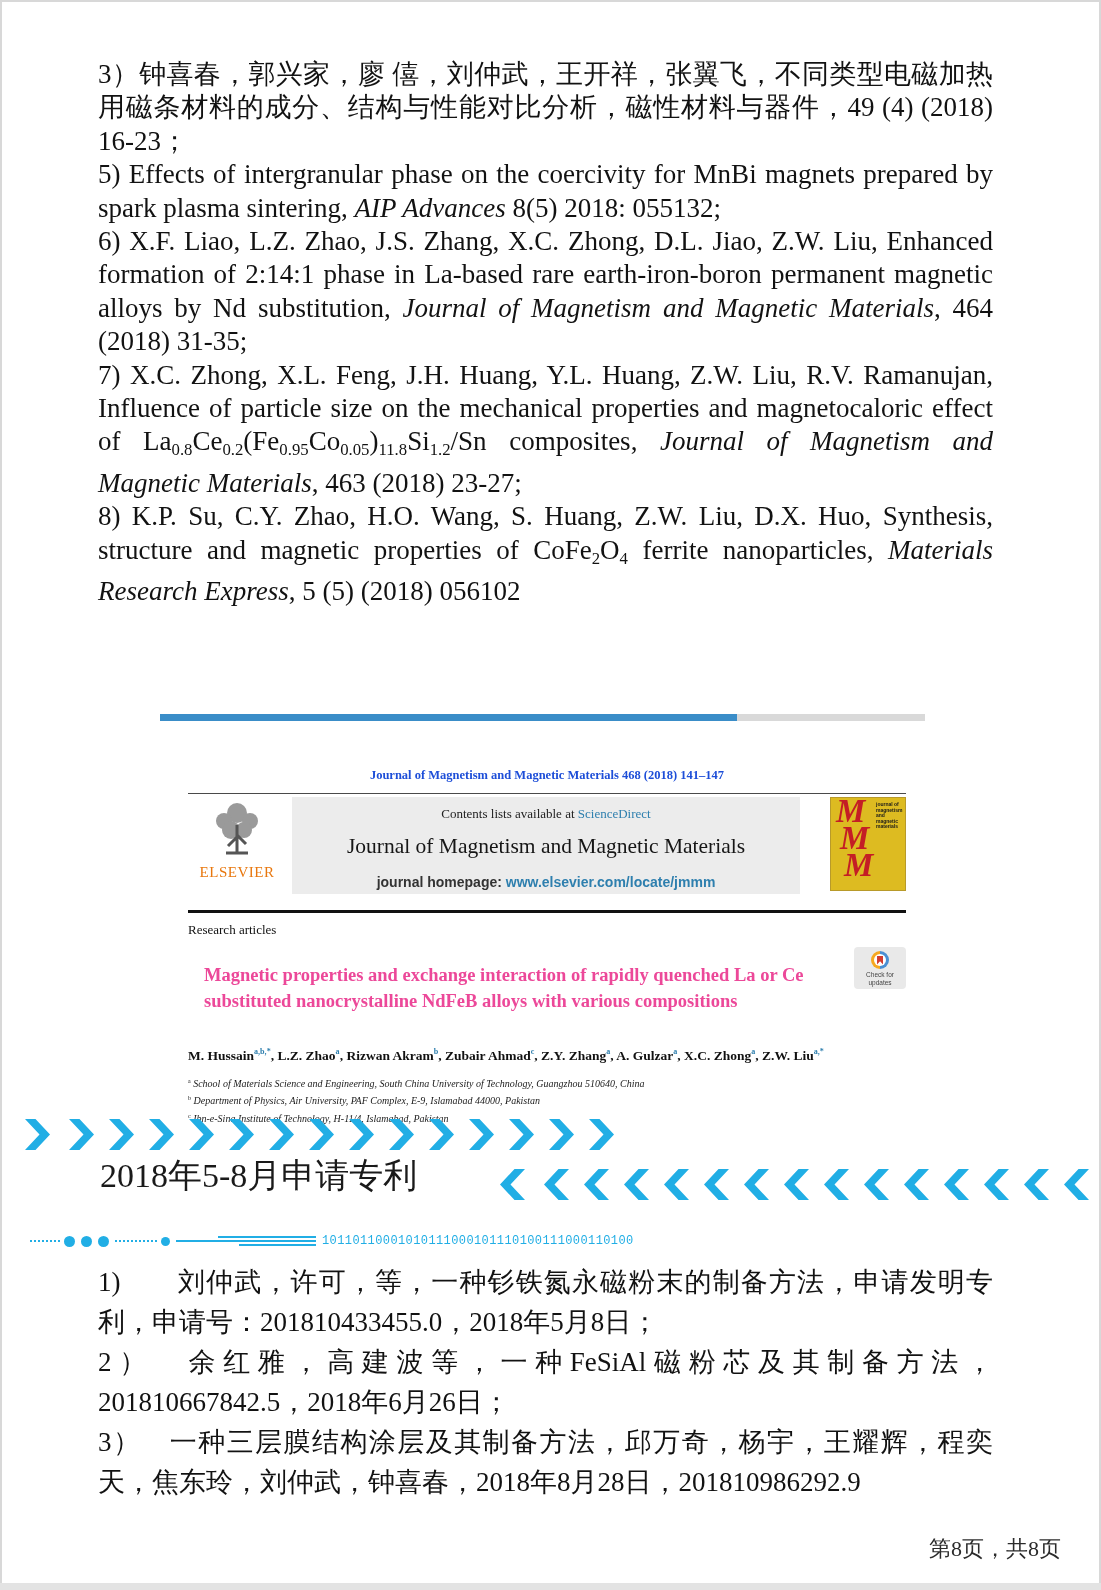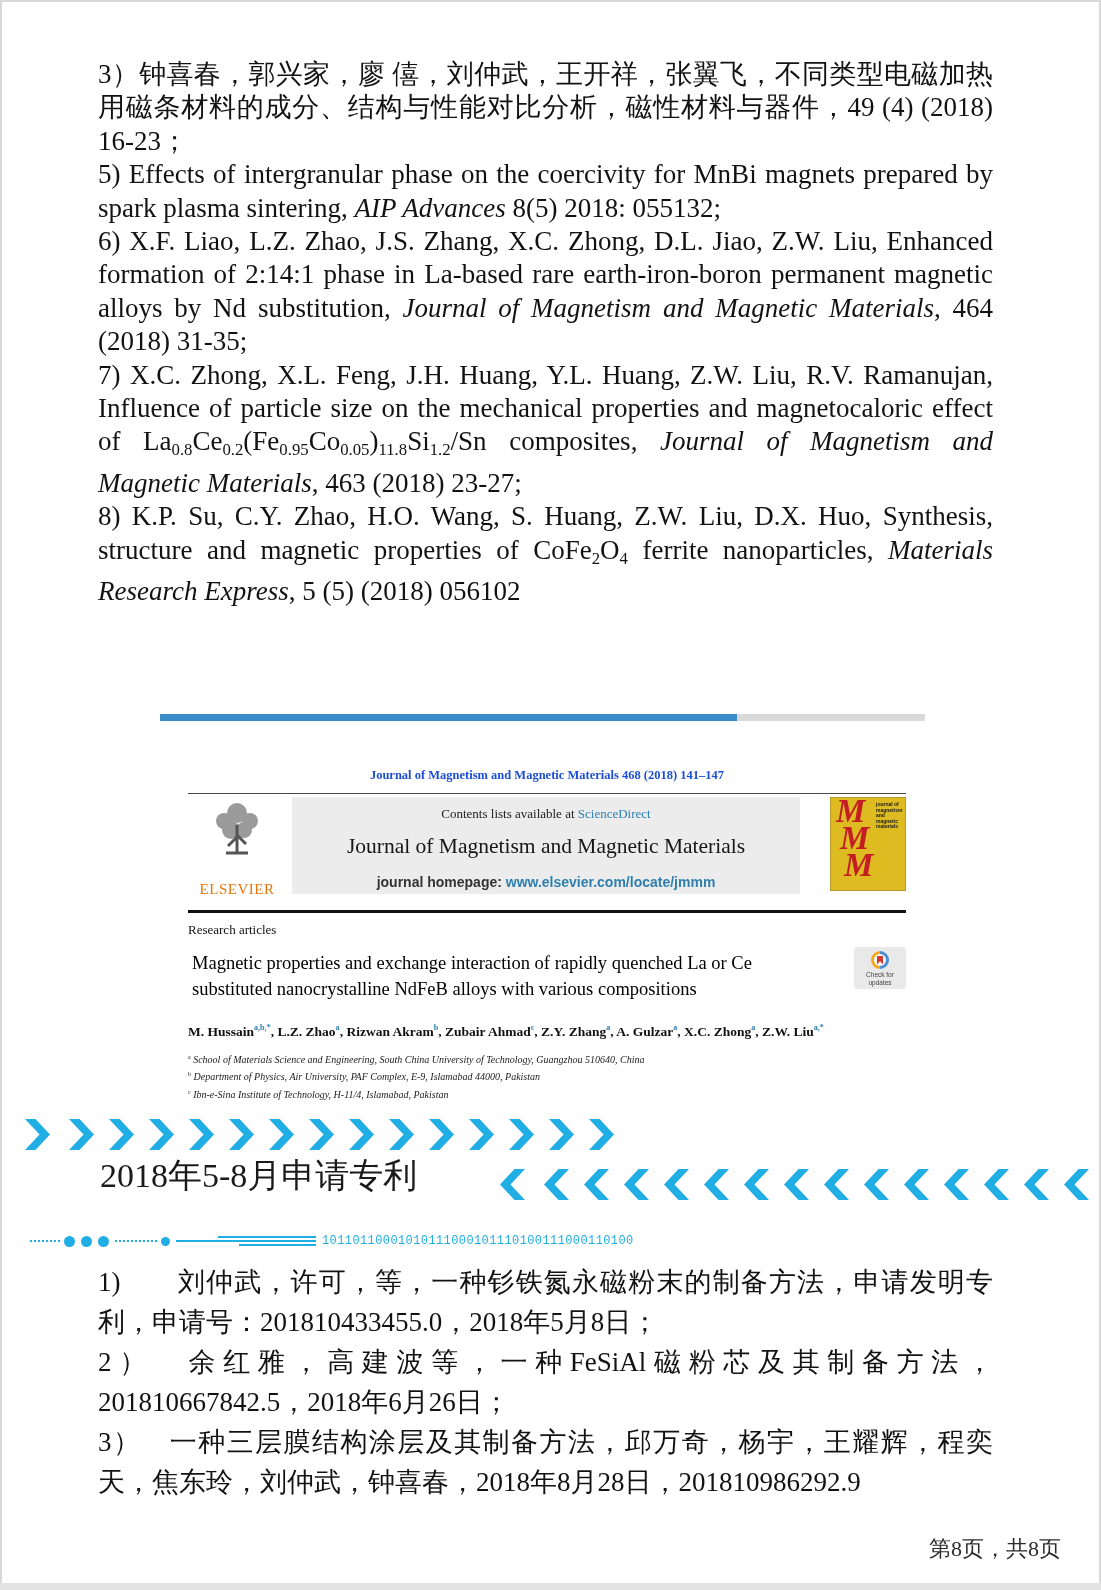--- a/index.html
+++ b/index.html
@@ -21,37 +21,37 @@
   
   #divider{position:absolute;left:160px;top:714px;width:765px;height:7px;display:flex;}
   #divider .blue{width:577px;height:100%;background:#3A8DC8;}
   #divider .gray{flex:1;height:100%;background:#D9D9D9;}
 
   
   #journal{position:absolute;left:188px;top:768px;width:718px;}
   .j-ref{font-size:12.5px;text-align:center;color:#1d4ed8;margin-bottom:10px;font-weight:bold;}
   .j-band{border-top:1px solid #4a4a4a;display:flex;align-items:stretch;padding-top:3px;height:97px;}
   .j-logo{width:98px;text-align:center;padding-top:2px;}
-  .j-logo-text{font-size:15px;color:#E8770E;letter-spacing:0.5px;margin-top:18px;}
+  .j-logo-text{font-size:15px;color:#E8770E;letter-spacing:0.5px;margin-top:1px;}
   .j-graybox{width:508px;margin-left:6px;background:#ECECEC;text-align:center;padding-top:9px;box-sizing:border-box;}
   .j-contents{font-size:13px;color:#222;}
   .blue-link{color:#2E7FAE;cursor:pointer;}
   .j-title{font-size:21.5px;color:#161616;margin-top:12px;}
   .j-home{font-family:"Liberation Sans","DejaVu Sans",sans-serif;font-weight:bold;font-size:14px;color:#333;margin-top:15px;}
   .mmm{position:relative;margin-left:auto;width:76px;height:94px;background:#DDBB21;border:1px solid #b89a2a;box-sizing:border-box;overflow:hidden;}
   .mmm-side{position:absolute;top:4px;right:3px;width:26px;font-family:"Liberation Sans",sans-serif;
             font-size:5px;line-height:5.5px;color:#1a1a1a;font-weight:bold;}
   .mmm-m{display:block;font-style:italic;font-weight:bold;font-size:33px;line-height:27px;color:#C41E25;}
   .mmm .m1{margin-left:5px;}
   .mmm .m2{margin-left:9px;}
   .mmm .m3{margin-left:13px;}
   .j-rule{margin-top:16px;height:3px;background:#111;}
   .j-section{margin-top:9px;font-size:13px;color:#111;}
   .j-title-row{display:flex;justify-content:space-between;align-items:flex-start;margin-top:9px;}
-  .a-title{font-size:18.5px;line-height:25.5px;font-weight:normal;margin:4px;width:635px;color:#000000;}
+  .a-title{font-size:18.5px;line-height:25.5px;font-weight:bold;margin:16px;width:635px;color:#ec4899;}
   .chk{width:48px;background:#E9E9E9;border-radius:4px;padding:4px 2px 3px 2px;text-align:center;cursor:pointer;}
   .chk-ring{width:18px;height:18px;border-radius:50%;margin:0 auto;
             background:conic-gradient(#4a8fd3 0 50%, #f6a820 50% 100%);
             display:flex;align-items:center;justify-content:center;}
   .chk-inner{width:12px;height:12px;border-radius:50%;background:#fff;display:flex;align-items:center;justify-content:center;}
   .chk-mark{width:6px;height:9px;background:#d23b2e;clip-path:polygon(0 0,100% 0,100% 100%,50% 65%,0 100%);}
   .chk-label{font-family:"Liberation Sans",sans-serif;font-size:6.5px;line-height:7.5px;color:#444;margin-top:2px;}
   .a-authors{margin-top:13px;font-weight:bold;font-size:13.5px;line-height:18px;width:690px;color:#111;}
   .a-affil{margin-top:9px;font-style:italic;font-size:10px;line-height:14.5px;color:#1a1a1a;}
   .a-affil .seg-sup{font-style:normal;}

